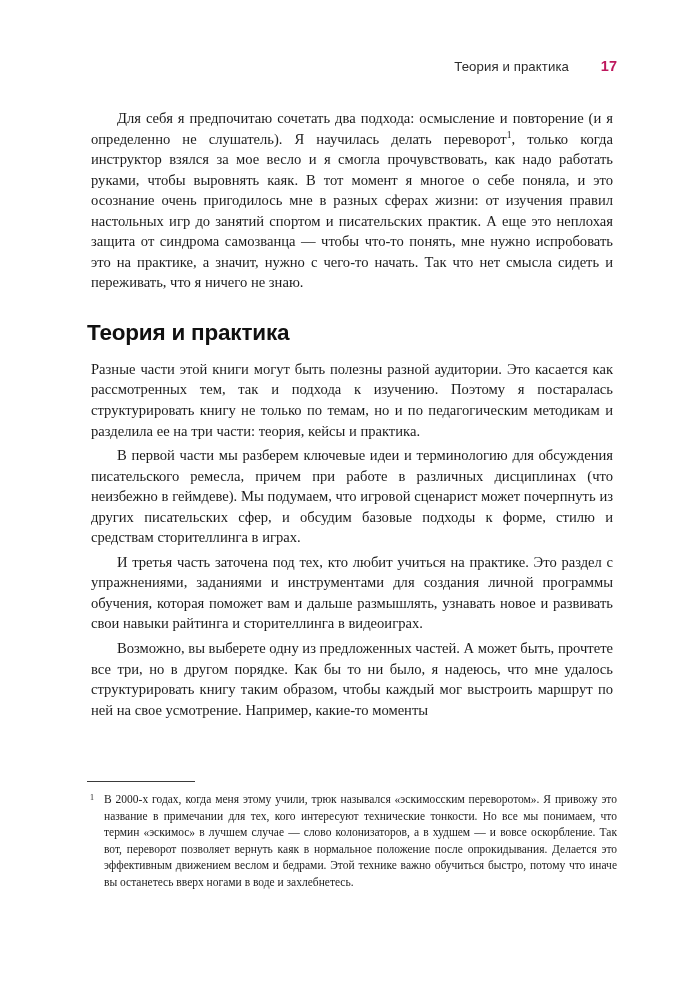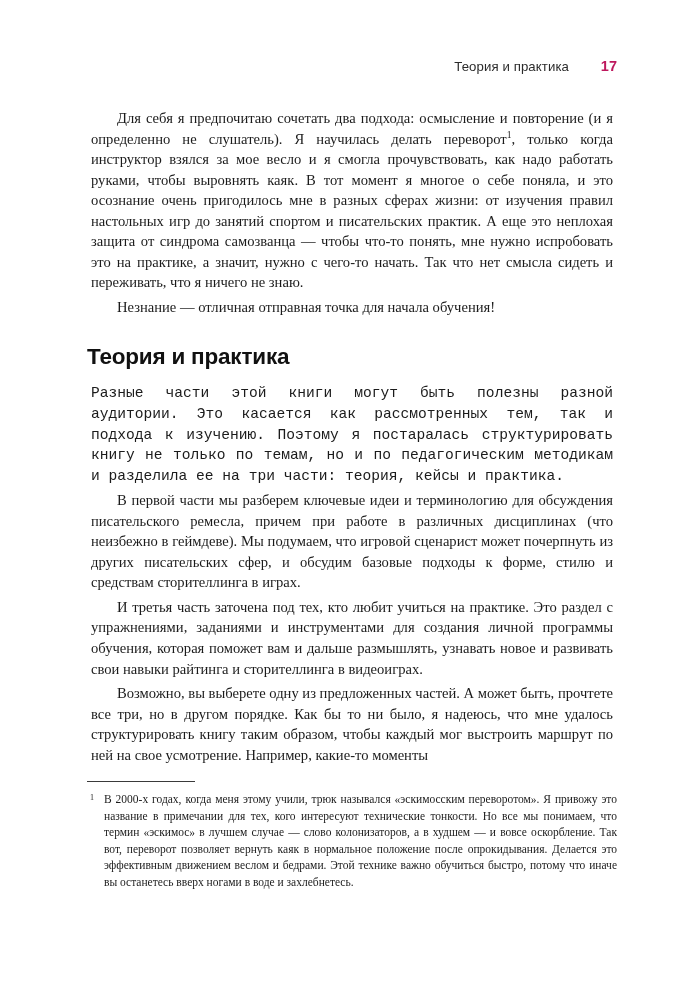--- a/index.html
+++ b/index.html
@@ -64,21 +64,20 @@
     text-align: justify;
     text-justify: inter-word;
     font-size: 14.6px;
     line-height: 20.55px;
     text-indent: 26px;
     hyphens: manual;
     -webkit-hyphens: manual;
   }
   p.body-par.no-indent {
     text-indent: 0;
-    font-family: Liberation Mono, monospace;
   }
 
   sup.fn-ref {
     font-size: 0.66em;
     vertical-align: super;
     line-height: 0;
   }
 
   
   h2.section-heading {
@@ -134,21 +133,20 @@
 
   <div class="running-head">
     <span class="chapter-title">Теория и практика</span>
     <span class="folio">17</span>
   </div>
 
   <div class="text-column">
 
     <p class="body-par"><span>Для себя я предпочитаю сочетать два подхода: осмысление и повторение (и я определенно не слушатель). Я научилась делать переворот</span><sup class="fn-ref">1</sup><span>, только когда инструктор взялся за мое весло и я смогла прочувствовать, как надо работать руками, чтобы выровнять каяк. В тот момент я многое о себе поняла, и это осознание очень пригодилось мне в разных сферах жизни: от изучения правил настольных игр до занятий спортом и писательских практик. А еще это неплохая защита от синдрома самозванца — чтобы что-то понять, мне нужно испробовать это на практике, а значит, нужно с чего-то начать. Так что нет смысла сидеть и переживать, что я ничего не знаю.</span></p>
 
-    <p class="body-par">Незнание — отличная отправная точка для начала обучения!</p>
 
     <div class="heading-block">
       <h2 class="section-heading">Теория и практика</h2>
     </div>
 
     <p class="body-par no-indent">Разные части этой книги могут быть полезны разной аудитории. Это касается как рассмотренных тем, так и подхода к изучению. Поэтому я постаралась структурировать книгу не только по темам, но и по педагогическим методикам и разделила ее на три части: теория, кейсы и практика.</p>
 
     <p class="body-par">В первой части мы разберем ключевые идеи и терминологию для обсуждения писательского ремесла, причем при работе в различных дисциплинах (что неизбежно в геймдеве). Мы подумаем, что игровой сценарист может почерпнуть из других писательских сфер, и обсудим базовые подходы к форме, стилю и средствам сторителлинга в играх.</p>
 
 

